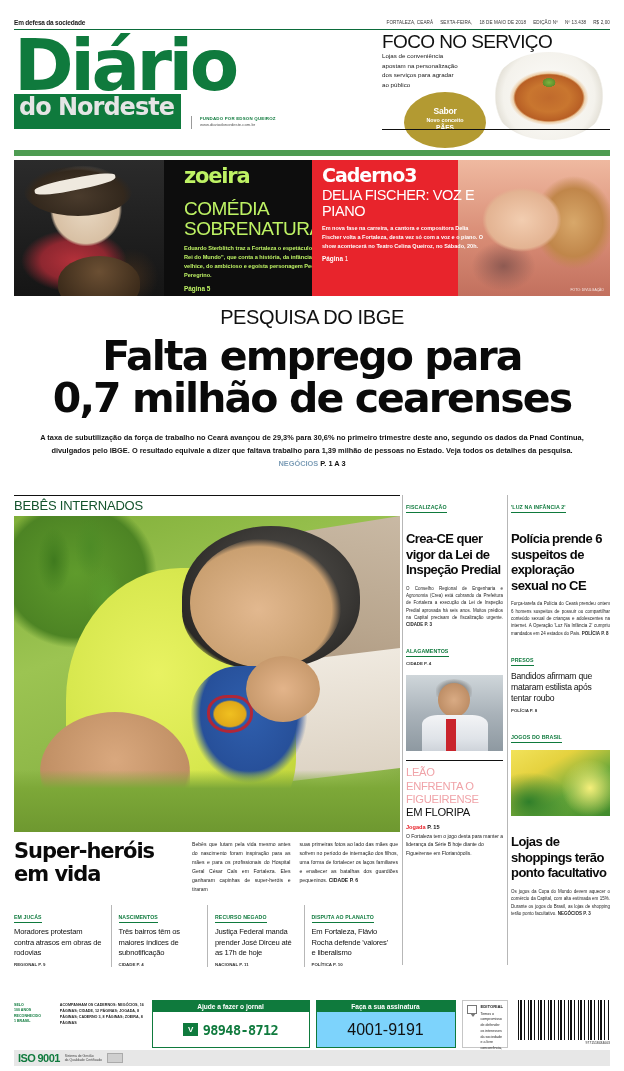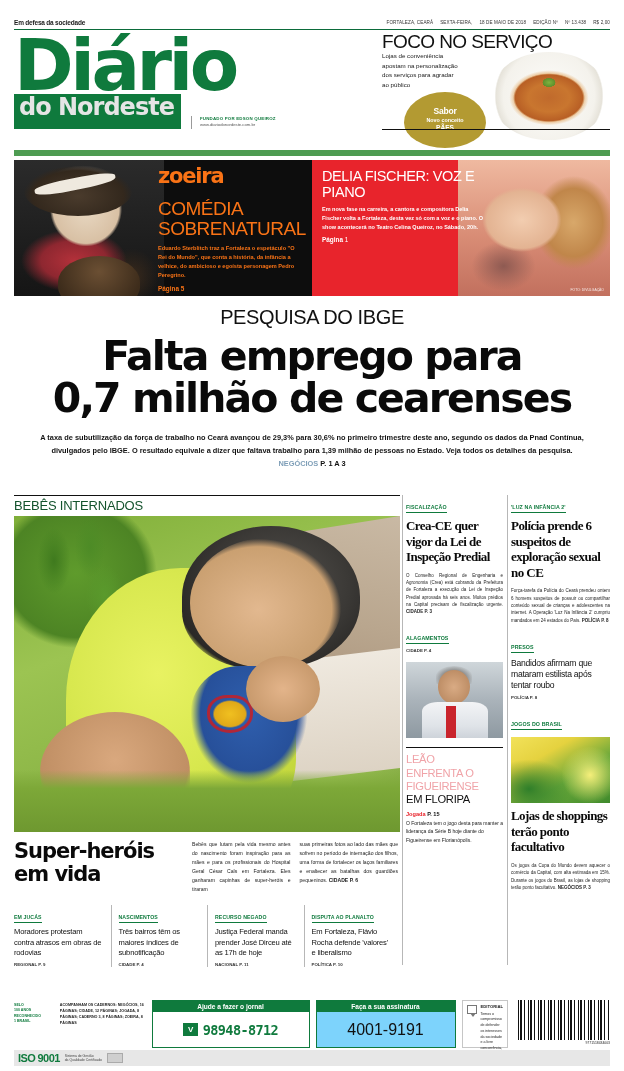--- a/index.html
+++ b/index.html
@@ -88,21 +88,21 @@
       radial-gradient(ellipse 55% 36% at 40% 74%, #b3313a 0%, #8e2730 40%, rgba(142,39,48,0) 64%),
       radial-gradient(ellipse 26% 30% at 78% 86%, #3a2a1c 0%, rgba(58,42,28,0) 70%),
       linear-gradient(180deg,#2b2b2b 0%, #151515 100%);
   }
   .bl-photo .hair { position:absolute; left:10px; top:6px; width:108px; height:50px;
     background:radial-gradient(ellipse at 50% 60%, #4a3b2c 0%, #33281d 60%, rgba(51,40,29,0) 72%); border-radius:50%; }
   .bl-photo .band { position:absolute; left:20px; top:18px; width:82px; height:12px;
     background:#efe9df; border-radius:40%; transform:rotate(-11deg); }
   .bl-photo .drum { position:absolute; left:44px; bottom:-12px; width:82px; height:52px;
     background:radial-gradient(ellipse at 50% 30%, #6b4f33 0%, #3d2c1b 75%); border-radius:50% 50% 40% 40%; }
-  .banner-left .txt { position:absolute; left:144px; top:6px; width:142px; color:#f97316; }
+  .banner-left .txt { position:absolute; left:170px; top:6px; width:142px; color:#bef264; }
   .kicker-zoeira { font-size:21px; font-weight:900; letter-spacing:-1.2px; line-height:1; font-family:"DejaVu Sans",sans-serif;}
   .bl-head { font-size:19px; line-height:1.06; margin-top:12px; letter-spacing:-.5px; font-weight:400; }
   .bl-body { font-size:5.6px; line-height:1.62; margin-top:5px; font-weight:700; }
   .bl-page { font-size:6.4px; font-weight:800; margin-top:5px; }
 
   .banner-right { position:relative; width:298px; height:136px; background:#e8242c; overflow:hidden; }
   .br-photo { position:absolute; right:0; top:0; width:152px; height:136px;
     background:
       radial-gradient(ellipse 42% 38% at 42% 44%, #f2cdb0 0%, #e3b392 55%, rgba(227,179,146,0) 62%),
       radial-gradient(ellipse 40% 52% at 76% 46%, #d8a86a 0%, #c0864a 48%, rgba(192,134,74,0) 66%),
@@ -203,21 +203,21 @@
   .brief .bk { font-size:5.2px; font-weight:800; color:#0f7a3d; letter-spacing:.1px; padding-bottom:2px; border-bottom:1px solid #0f7a3d; display:inline-block; }
   .brief .bh { font-size:7.6px; line-height:1.35; margin-top:4px; color:#111; letter-spacing:-.2px; }
   .brief .bs { font-size:4.4px; font-weight:800; color:#333; margin-top:4px; }
 
   
   .col-a { position:absolute; left:392px; top:0; width:97px; }
   .col-b { position:absolute; left:497px; top:0; width:99px; }
   .vsep { position:absolute; top:0; width:1px; background:#b7b7b7; }
 
   .kick { font-size:5.3px; font-weight:800; color:#0f7a3d; letter-spacing:.1px; padding-bottom:2px; border-bottom:1px solid #0f7a3d; display:inline-block; }
-  .art-head { font-family:Liberation Serif, serif; font-weight:900; font-size:13px; line-height:1.2; letter-spacing:-.55px; margin-top:5px; color:#0a0a0a; }
+  .art-head { font-family:Liberation Sans, sans-serif; font-weight:900; font-size:13px; line-height:1.2; letter-spacing:-.55px; margin-top:18px; color:#0a0a0a; }
   .art-body { font-size:4.5px; line-height:1.62; text-align:justify; margin-top:7px; color:#1d1d1d; }
   .art-body .sec { font-weight:800; }
 
   .mini-head { font-size:8.6px; line-height:1.3; letter-spacing:-.25px; margin-top:5px; color:#111; }
   .mini-src { font-size:4.4px; font-weight:800; color:#333; margin-top:4px; }
 
   .thumb-player { width:97px; height:76px; position:relative; overflow:hidden; margin-top:9px;
     background:linear-gradient(180deg,#cfd6da 0%, #aab3ba 50%, #8e99a1 100%); }
   .thumb-player .tp-head { position:absolute; left:32px; top:8px; width:32px; height:34px;
     background:radial-gradient(ellipse at 50% 50%, #d9ab84 0%, #bd8d65 72%, rgba(189,141,101,0) 78%); border-radius:50%; }
@@ -328,20 +328,21 @@
         <div class="kicker-zoeira">zoeira</div>
         <div class="bl-head">COMÉDIA SOBRENATURAL</div>
         <div class="bl-body">Eduardo Sterblitch traz a Fortaleza o espetáculo "O Rei do Mundo", que conta a história, da infância a velhice, do ambicioso e egoísta personagem Pedro Peregrino.</div>
         <div class="bl-page">Página 5</div>
       </div>
     </div>
 
     <div class="banner-right">
       <div class="br-photo"></div>
       <div class="txt">
+        <div class="kicker-caderno">Caderno3</div>
         <div class="br-head">DELIA FISCHER: VOZ E PIANO</div>
         <div class="br-body">Em nova fase na carreira, a cantora e compositora Delia Fischer volta a Fortaleza, desta vez só com a voz e o piano. O show acontecerá no Teatro Celina Queiroz, no Sábado, 20h.</div>
         <div class="br-page"><span>Página</span> <em>1</em></div>
       </div>
       <div class="br-credit">FOTO: DIVULGAÇÃO</div>
     </div>
   </div>
 
   <div class="lead">
     <div class="lead-kicker">PESQUISA DO IBGE</div>

